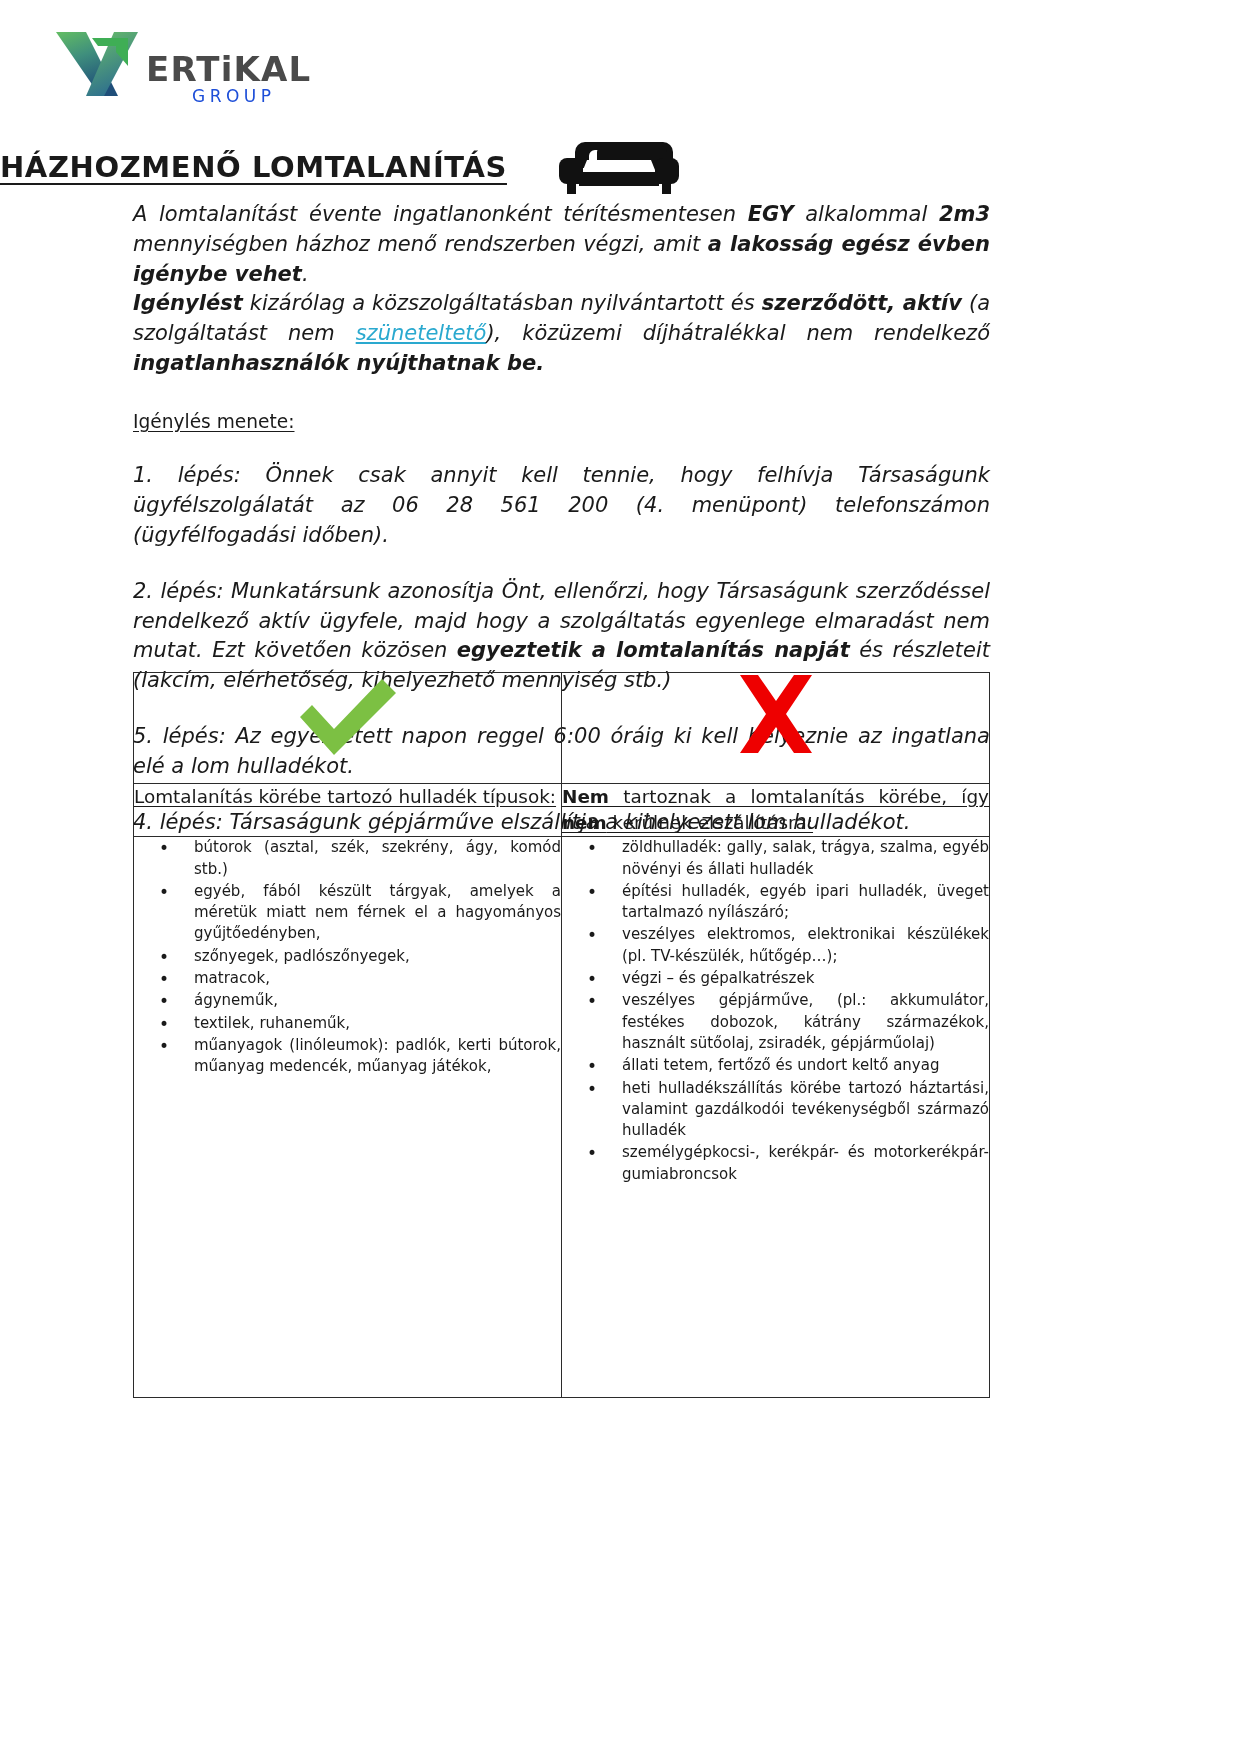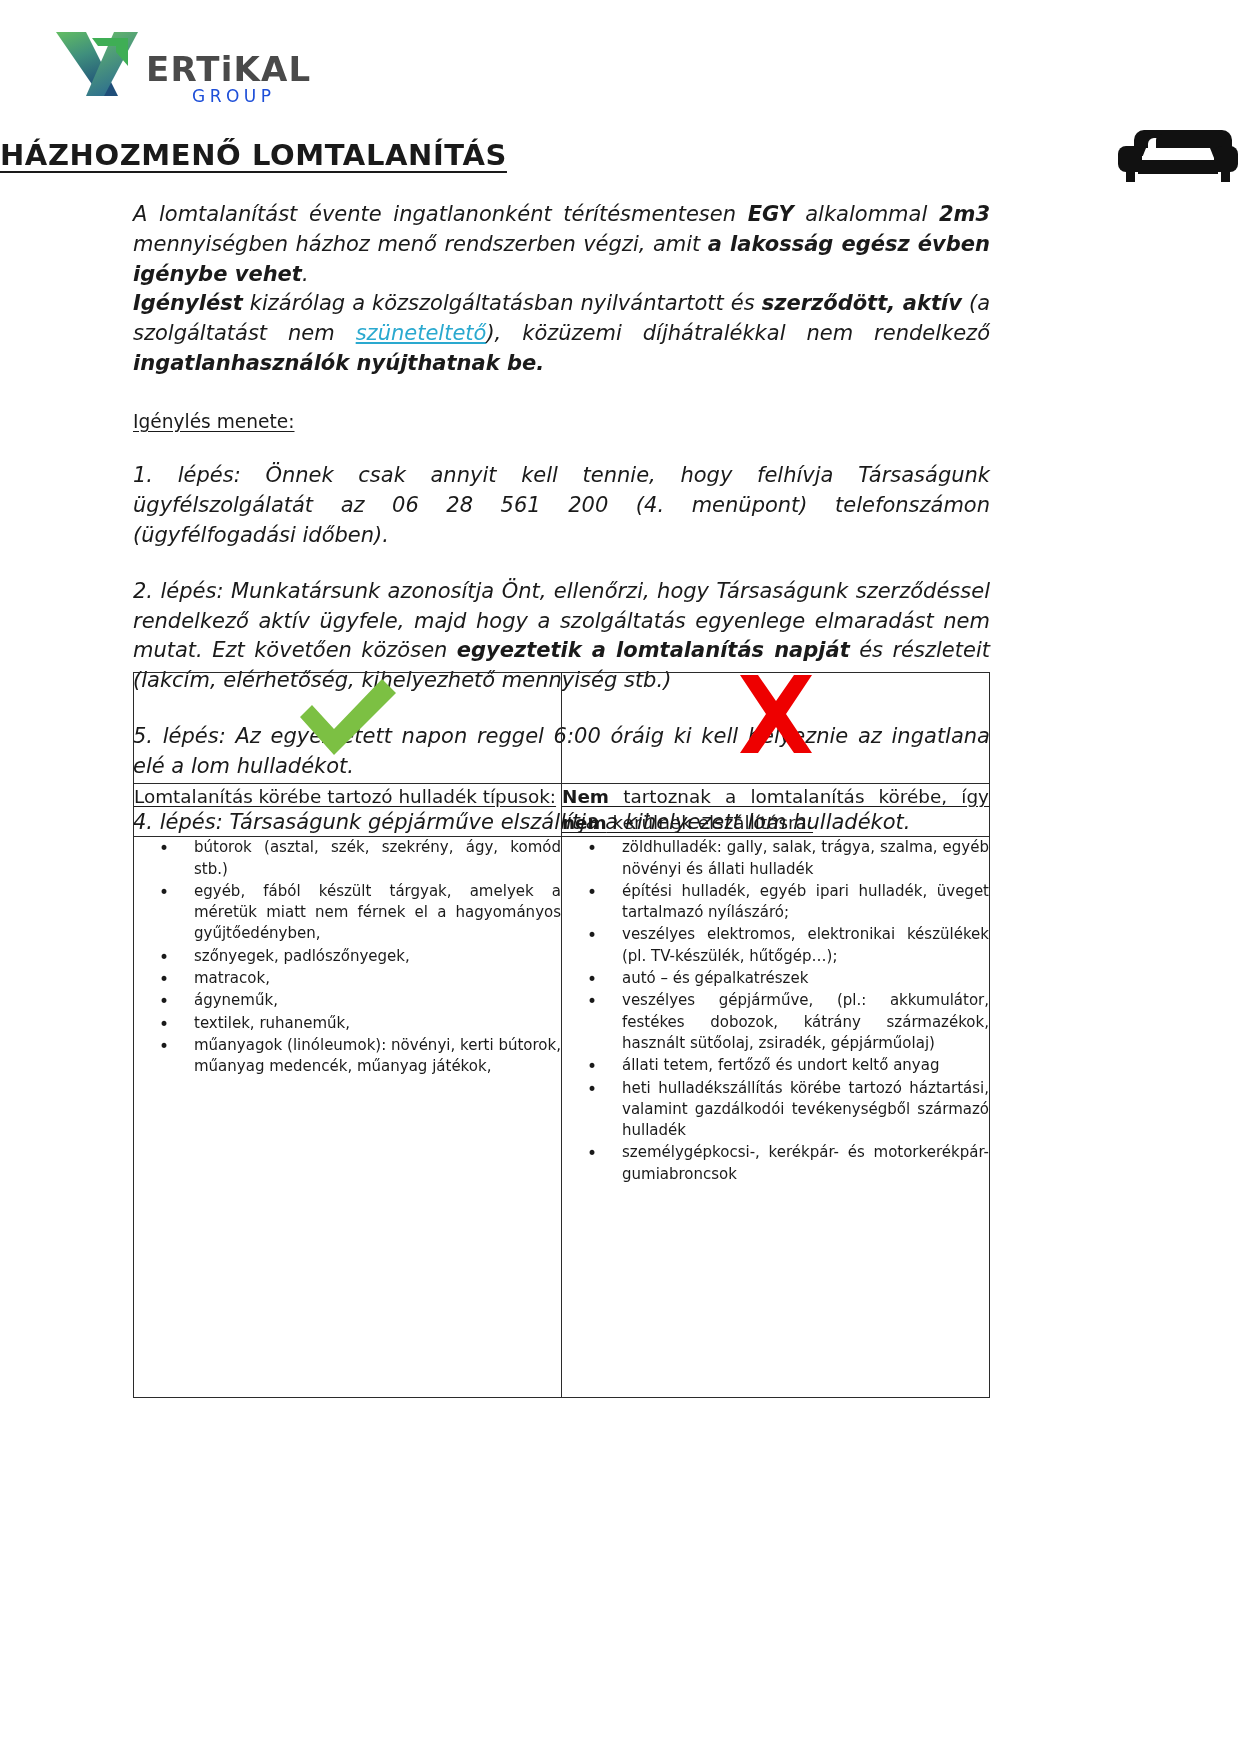--- a/index.html
+++ b/index.html
@@ -51,25 +51,25 @@
     font-size: 17px;
     letter-spacing: 4.5px;
     color: #1d4ed8;
     line-height: 1;
   }
 
   
   .title-row {
     position: absolute;
     left: 0;
-    top: 124px;
+    top: 136px;
     width: 1240px;
     display: flex;
     align-items: center;
-    justify-content: space-between;
+    justify-content: flex-start;
     gap: 50px;
   }
   .doc-title {
     font-family: "DejaVu Sans", sans-serif;
     font-weight: bold;
     font-size: 29px;
     letter-spacing: 0.6px;
     color: #1a1a1a;
     text-decoration: underline;
     text-underline-offset: 6px;
@@ -260,29 +260,29 @@
     </tr>
     <tr>
       <td class="list-cell">
         <ul class="wlist">
           <li>bútorok (asztal, szék, szekrény, ágy, komód stb.)</li>
           <li>egyéb, fából készült tárgyak, amelyek a méretük miatt nem férnek el a hagyományos gyűjtőedényben,</li>
           <li>szőnyegek, padlószőnyegek,</li>
           <li>matracok,</li>
           <li>ágyneműk,</li>
           <li>textilek, ruhaneműk,</li>
-          <li>műanyagok (linóleumok): növényi, kerti bútorok, műanyag medencék, műanyag játékok,</li>
+          <li>műanyagok (linóleumok): padlók, kerti bútorok, műanyag medencék, műanyag játékok,</li>
         </ul>
       </td>
       <td class="list-cell">
         <ul class="wlist">
           <li>zöldhulladék: gally, salak, trágya, szalma, egyéb növényi és állati hulladék</li>
           <li>építési hulladék, egyéb ipari hulladék, üveget tartalmazó nyílászáró;</li>
           <li>veszélyes elektromos, elektronikai készülékek (pl. TV-készülék, hűtőgép…);</li>
-          <li>autó – és gépalkatrészek</li>
+          <li>végzi – és gépalkatrészek</li>
           <li>veszélyes gépjárműve, (pl.: akkumulátor, festékes dobozok, kátrány származékok, használt sütőolaj, zsiradék, gépjárműolaj)</li>
           <li>állati tetem, fertőző és undort keltő anyag</li>
           <li>heti hulladékszállítás körébe tartozó háztartási, valamint gazdálkodói tevékenységből származó hulladék</li>
           <li>személygépkocsi-, kerékpár- és motorkerékpár-gumiabroncsok</li>
         </ul>
       </td>
     </tr>
   </tbody>
     </table>
 

